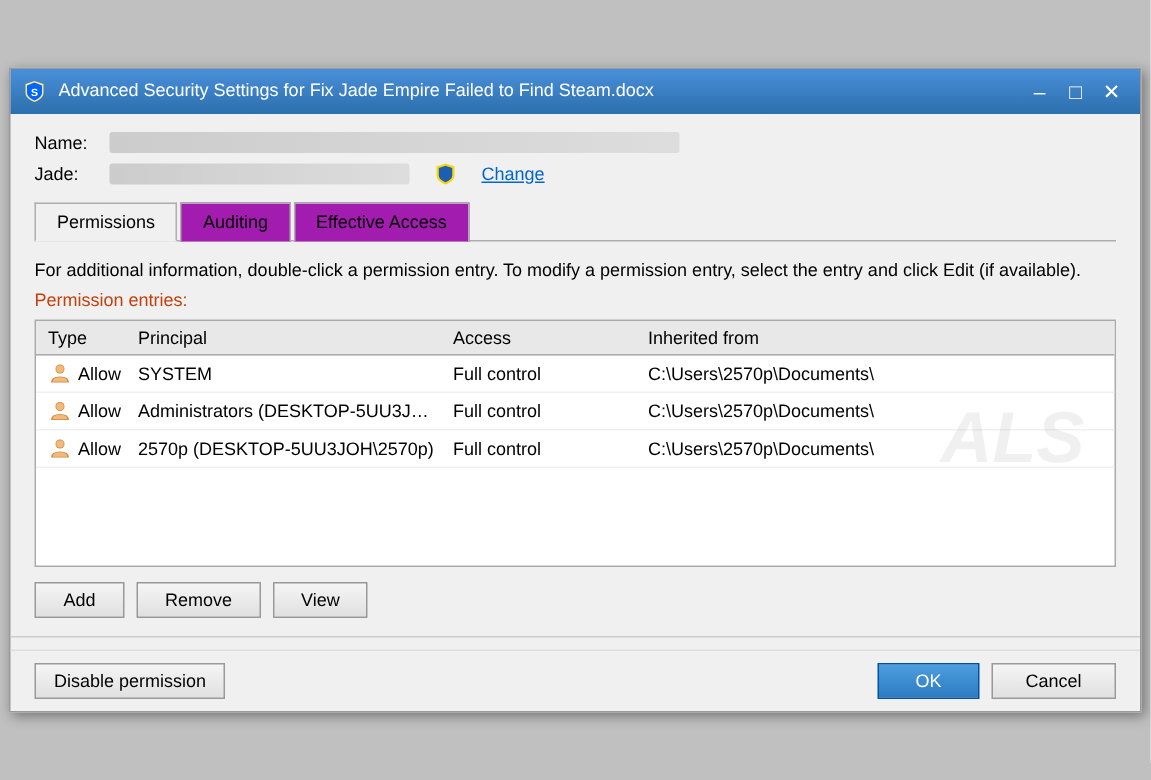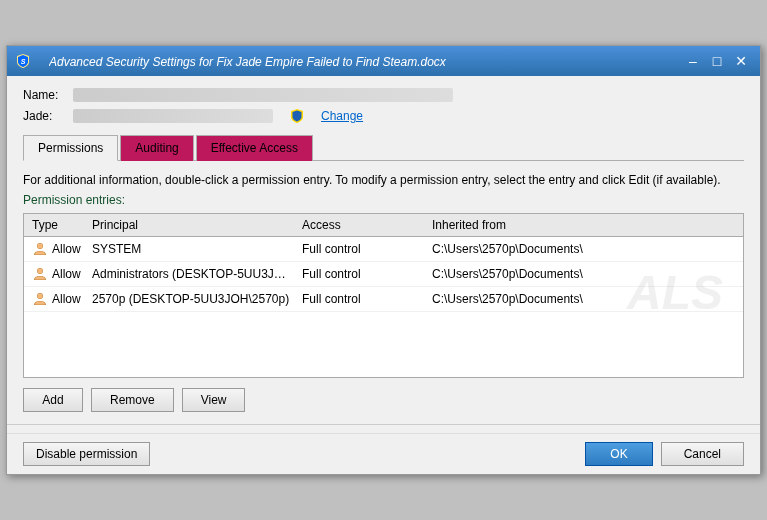--- a/index.html
+++ b/index.html
@@ -24,24 +24,23 @@
       background: linear-gradient(to bottom, #4a90d9, #2c6fad);
       color: white;
       padding: 6px 8px;
       display: flex;
       align-items: center;
       justify-content: space-between;
       height: 30px;
     }
     .title-bar-left {
       display: flex;
-      align-items: flex-end;
-      gap: 18px;
+      align-items: flex-start;
+      gap: 8px;
       flex: 1;
-      font-style: italic;
     }
     .title-icon {
       width: 16px;
       height: 16px;
     }
     .title-text {
       font-size: 12px;
       font-weight: normal;
       white-space: nowrap;
       overflow: hidden;
@@ -121,21 +120,21 @@
     }
     .tabs {
       display: flex;
       margin-top: 10px;
       border-bottom: 1px solid #adadad;
     }
     .tab {
       padding: 5px 14px;
       border: 1px solid #adadad;
       border-bottom: none;
-      background: #be185d;
+      background: #a21caf;
       cursor: pointer;
       font-size: 12px;
       margin-right: 2px;
       position: relative;
       bottom: -1px;
     }
     .tab.active {
       background: #f0f0f0;
       border-bottom: 1px solid #f0f0f0;
       z-index: 1;
@@ -143,21 +142,21 @@
     .info-text {
       margin-top: 10px;
       font-size: 12px;
       color: #000;
       line-height: 1.5;
     }
     .section-label {
       margin-top: 4px;
       font-size: 12px;
       font-weight: normal;
-      color: #14532d;
+      color: #c2410c;
     }
     .permission-table {
       margin-top: 6px;
       border: 1px solid #aaa;
       background: white;
       width: 100%;
     }
     .table-header {
       display: grid;
       grid-template-columns: 60px 210px 130px 1fr;

